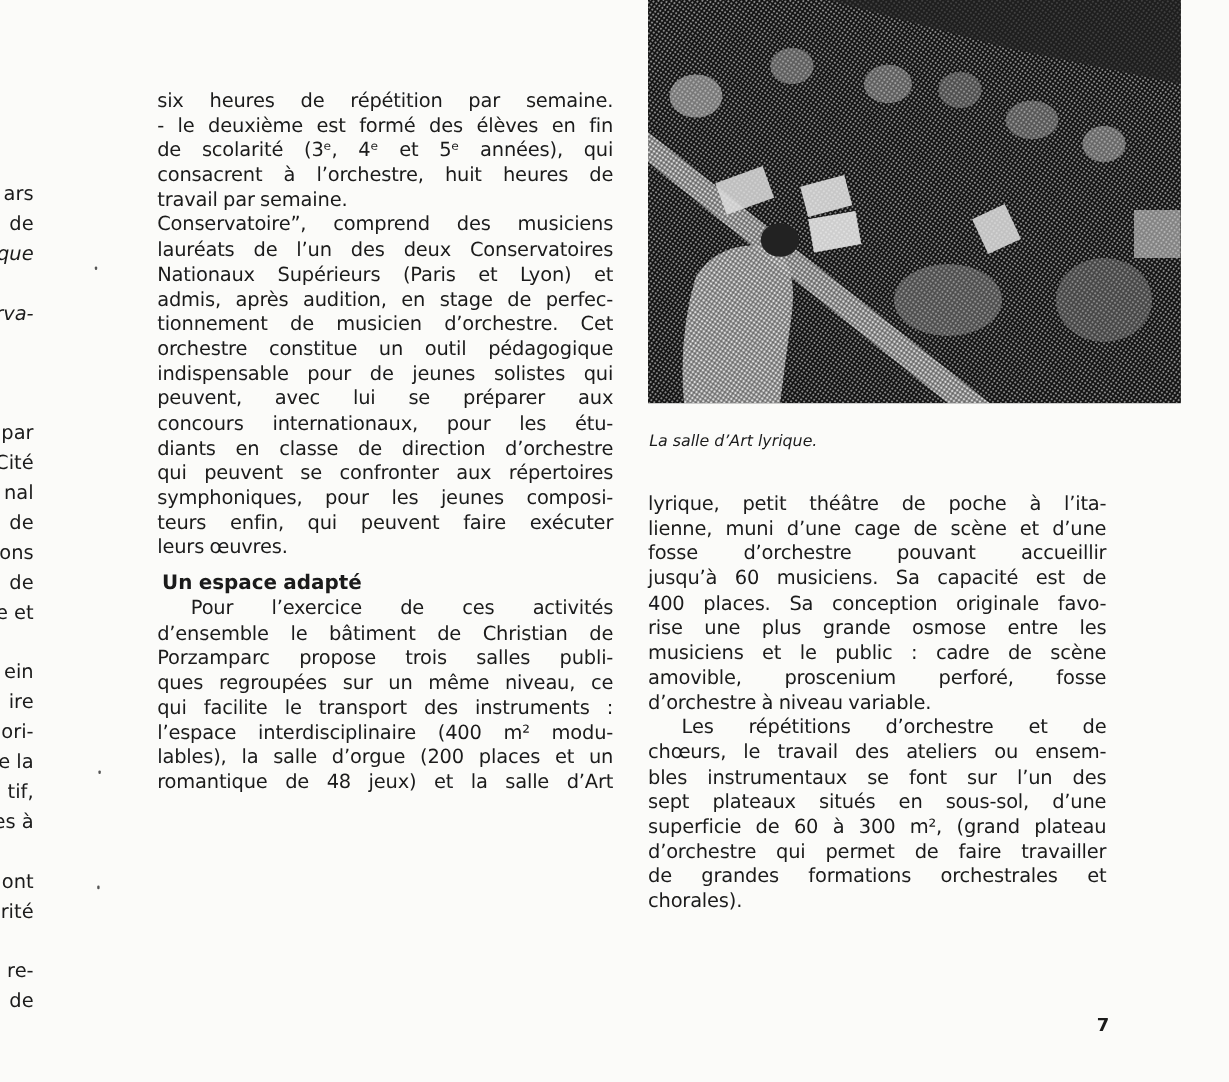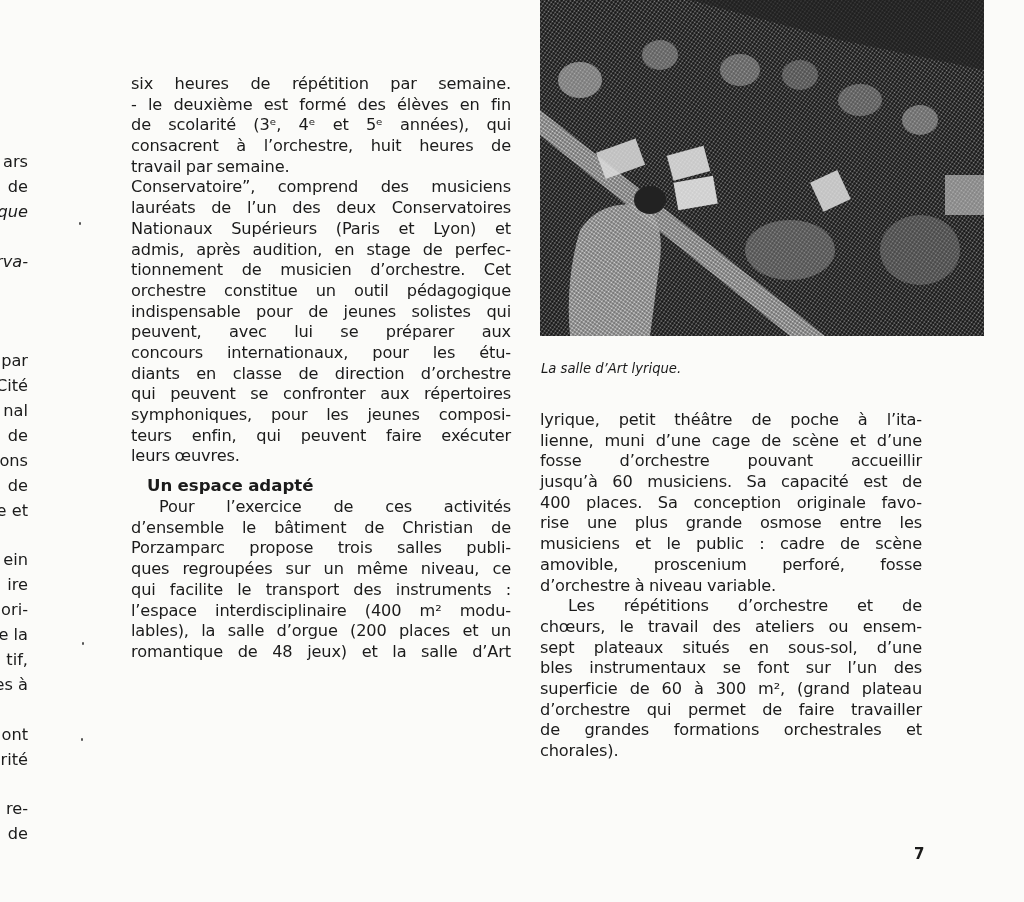--- a/index.html
+++ b/index.html
@@ -53,21 +53,21 @@
       text-align-last: left;
     }
     .col .indent { padding-left: 28px; }
     #col-middle { left: 131px; top: 74px; width: 380px; }
     #col-right { left: 540px; top: 410px; width: 382px; }
 
     .heading {
       font-weight: bold;
       font-size: 16.6px;
       line-height: 22px;
-      margin: 8px 0 0 16px;
+      margin: 8px 0 0 4px;
       letter-spacing: 0;
     }
 
     
     .photo {
       position: absolute;
       left: 540px; top: 0;
       width: 444px; height: 336px;
       background: #1a1a1a;
       overflow: hidden;
@@ -212,22 +212,22 @@
         <span class="line">jusqu’à 60 musiciens. Sa capacité est de</span>
         <span class="line">400 places. Sa conception originale favo-</span>
         <span class="line">rise une plus grande osmose entre les</span>
         <span class="line">musiciens et le public : cadre de scène</span>
         <span class="line">amovible, proscenium perforé, fosse</span>
         <span class="line last">d’orchestre à niveau variable.</span>
       </p>
     <p id="right-p2">
         <span class="line indent">Les répétitions d’orchestre et de</span>
         <span class="line">chœurs, le travail des ateliers ou ensem-</span>
+        <span class="line">bles instrumentaux se font sur l’un des</span>
         <span class="line">sept plateaux situés en sous-sol, d’une</span>
-        <span class="line">bles instrumentaux se font sur l’un des</span>
         <span class="line">superficie de 60 à 300 m², (grand plateau</span>
         <span class="line">d’orchestre qui permet de faire travailler</span>
         <span class="line">de grandes formations orchestrales et</span>
         <span class="line last">chorales).</span>
       </p>
   </div>
 
   <div class="page-number">7</div>
 </div>
 

